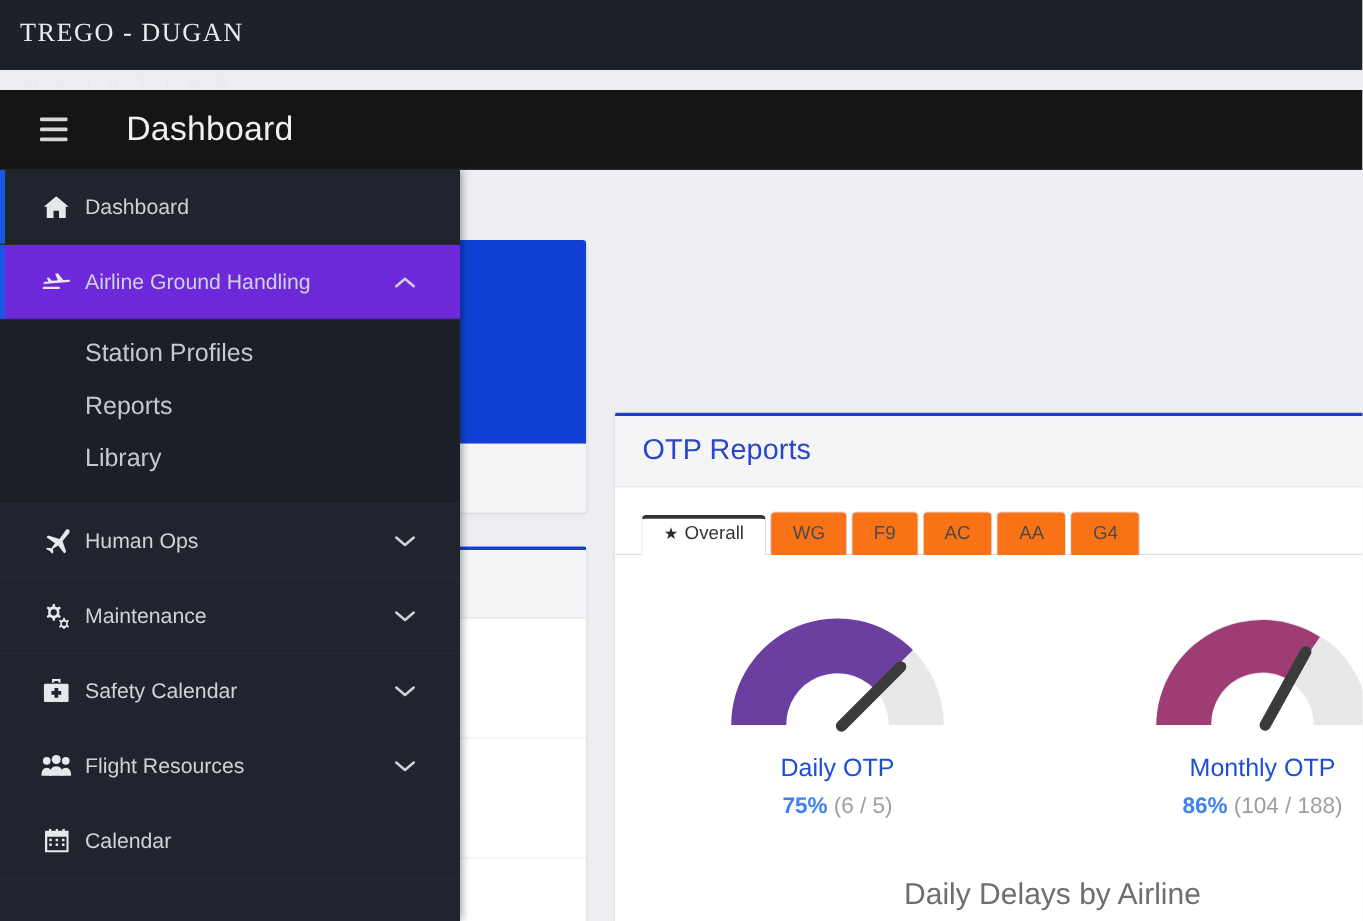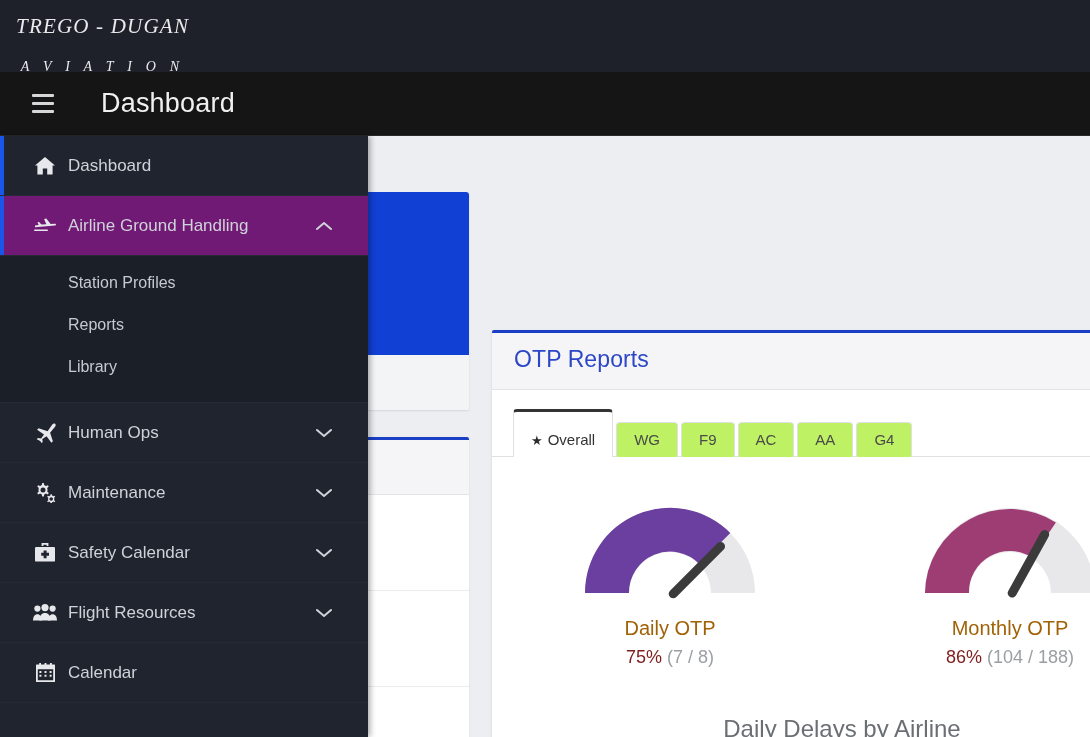--- a/index.html
+++ b/index.html
@@ -80,72 +80,71 @@
     display:flex;
     align-items:flex-end;
     gap:3px;
     padding:18px 0 0 21px;
     border-bottom:1px solid #dfe0e4;
   }
   .tab {
     border:1px solid #dfe0e4;
     border-bottom:none;
     border-radius:4px 4px 0 0;
-    background:#bef264;
+    background:#f97316;
     color:#4a4a4a;
     font-size:15px;
     padding:9px 17px 10px;
     line-height:1;
     position:relative;
     top:1px;
     white-space:nowrap;
   }
   .tab.active {
     background:#ffffff;
     color:#333;
     border-top:3px solid #343434;
-    padding-top:20px;
+    padding-top:4px;
     box-shadow:0 2px 0 0 #fff;
   }
   .tab .star { font-size:13px; margin-right:5px; color:#2b2b2b; }
 
   
   .gauges {
     display:flex;
     padding:36px 0 0 0;
     justify-content:flex-start;
   }
   .gauge-wrap { width:300px; display:flex; flex-direction:column; align-items:center; }
   .gauge-wrap.first { margin-left:28px; }
   .gauge-wrap.second { margin-left:40px; }
 
   .gauge-svg { display:block; }
 
   .gauge-label {
     margin-top:12px;
     font-size:20px;
-    color:#a16207;
+    color:#1d4ed8;
     font-weight:400;
   }
   .gauge-value { margin-top:7px; font-size:18px; color:#9b9ea3; }
-  .gauge-value b { color:#7f1d1d; font-weight:400; }
+  .gauge-value b { color:#3b82f6; font-weight:700; }
 
   .chart-title {
     text-align:center;
     margin-top:47px;
     font-size:24px;
     color:#6b6e73;
     font-weight:400;
   }
 
   
   .logo-bar {
-    position:absolute; left:0; top:0; width:100%; height:72px;
+    position:absolute; left:0; top:0; width:100%; height:56px;
     background:#1e2129;
-    font-style:italic;
   }
   .logo {
     position:absolute; left:16px; top:16px;
     color:#e9eaec;
     font-family:"Liberation Serif", serif;
     text-align:center;
     line-height:1;
   }
   .logo .l1 { font-size:21px; letter-spacing:1.2px; }
   .logo .l2 { font-size:14px; letter-spacing:5.2px; margin-top:23px; }
@@ -184,41 +183,41 @@
     color:#cfd2d8;
     font-size:17px;
     cursor:pointer;
     border-bottom:1px solid #262a35;
   }
   .nav-item.accent::before {
     content:"";
     position:absolute; left:0; top:0; bottom:0; width:4px;
     background:#1a56e8;
   }
-  .nav-item.open { background:#701a75; }
+  .nav-item.open { background:#6d28d9; }
   .nav-item .ico {
     width:34px; flex:0 0 34px;
     display:flex; align-items:center; justify-content:center;
     color:#e6e8ec;
   }
   .nav-item .ico svg { display:block; }
   .nav-item .lbl { margin-left:6px; white-space:nowrap; }
   .nav-item .chev {
     position:absolute; right:36px; top:50%; transform:translateY(-50%);
     color:#cfd2d8;
   }
   .chev svg { display:block; }
 
   .submenu { background:#1b1f28; padding:6px 0 14px; border-bottom:1px solid #262a35; }
   .sub-item {
     height:42px;
     display:flex; align-items:center;
     padding-left:68px;
     color:#c6c9cf;
-    font-size:16px;
+    font-size:20px;
     cursor:pointer;
   }
 </style>
 </head>
 <body>
 
 <div id="page-bg"></div>
 <div class="content-area">
 
   <div class="left-col">
@@ -261,21 +260,21 @@
           <svg class="gauge-svg" width="190" height="112" viewBox="0 0 190 112">
             <path d="M10 100 A85 85 0 0 1 180 100 L136 100 A41 41 0 0 0 54 100 Z" fill="#e8e8ea"></path>
             <path d="M10 100 A85 85 0 0 1 155.3 39.9 L124.3 70.9 A41 41 0 0 0 54 100 Z" fill="#6b3fa0"></path>
             <g transform="rotate(45 95 104)">
               <rect x="90.5" y="28" width="9" height="76" rx="4.5" fill="#3b3b3b"></rect>
             </g>
           </svg>
           <div class="gauge-label">Daily OTP</div>
           <div class="gauge-value">
             <b>75%</b>
-            <span>(7 / 8)</span>
+            <span>(6 / 5)</span>
           </div>
         </div>
 
         <div class="gauge-wrap second">
           <svg class="gauge-svg" width="190" height="112" viewBox="0 0 190 112">
             <path d="M10 100 A85 85 0 0 1 180 100 L136 100 A41 41 0 0 0 54 100 Z" fill="#e8e8ea"></path>
             <path d="M10 100 A85 85 0 0 1 140.9 29.5 L117.1 64.5 A41 41 0 0 0 54 100 Z" fill="#9e3d73"></path>
             <g transform="rotate(29 95 104)">
               <rect x="90.5" y="28" width="9" height="76" rx="4.5" fill="#3b3b3b"></rect>
             </g>

